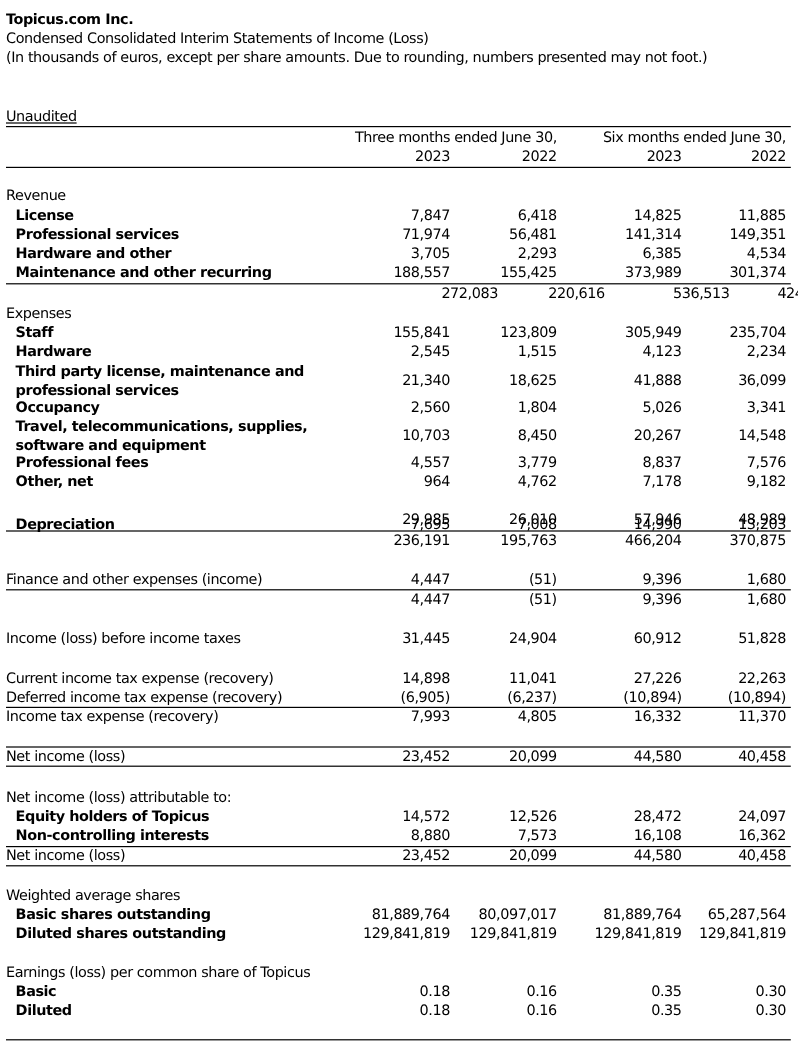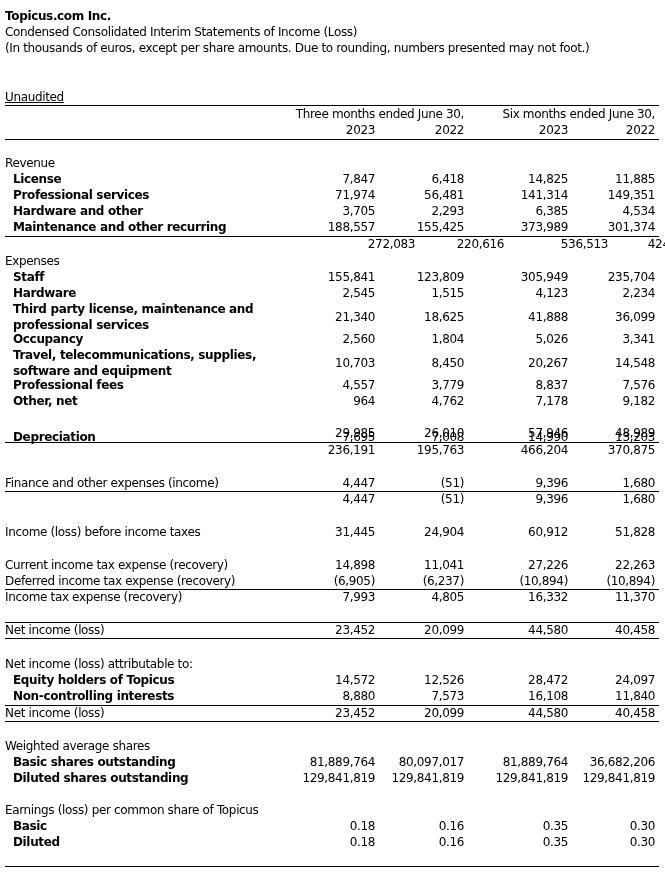--- a/index.html
+++ b/index.html
@@ -227,42 +227,42 @@
       <div class="num c0">14,572</div>
       <div class="num c1">12,526</div>
       <div class="num c2">28,472</div>
       <div class="num c3">24,097</div>
     </div>
     <div class="row" style="top: 688px;">
       <div class="lbl ind">Non-controlling interests</div>
       <div class="num c0">8,880</div>
       <div class="num c1">7,573</div>
       <div class="num c2">16,108</div>
-      <div class="num c3">11,840</div>
+      <div class="num c3">16,362</div>
     </div>
     <div class="row" style="top: 705px;">
       <div class="lbl">Net income (loss)</div>
       <div class="num c0">23,452</div>
       <div class="num c1">20,099</div>
       <div class="num c2">44,580</div>
       <div class="num c3">40,458</div>
     </div>
     <div class="row" style="top: 738px;">
       <div class="lbl">Weighted average shares</div>
       <div class="num c0"></div>
       <div class="num c1"></div>
       <div class="num c2"></div>
       <div class="num c3"></div>
     </div>
     <div class="row" style="top: 754px;">
       <div class="lbl ind">Basic shares outstanding</div>
       <div class="num c0">81,889,764</div>
       <div class="num c1">80,097,017</div>
       <div class="num c2">81,889,764</div>
-      <div class="num c3">36,682,206</div>
+      <div class="num c3">65,287,564</div>
     </div>
     <div class="row" style="top: 770px;">
       <div class="lbl ind">Diluted shares outstanding</div>
       <div class="num c0">129,841,819</div>
       <div class="num c1">129,841,819</div>
       <div class="num c2">129,841,819</div>
       <div class="num c3">129,841,819</div>
     </div>
     <div class="row" style="top: 802px;">
       <div class="lbl">Earnings (loss) per common share of Topicus</div>

